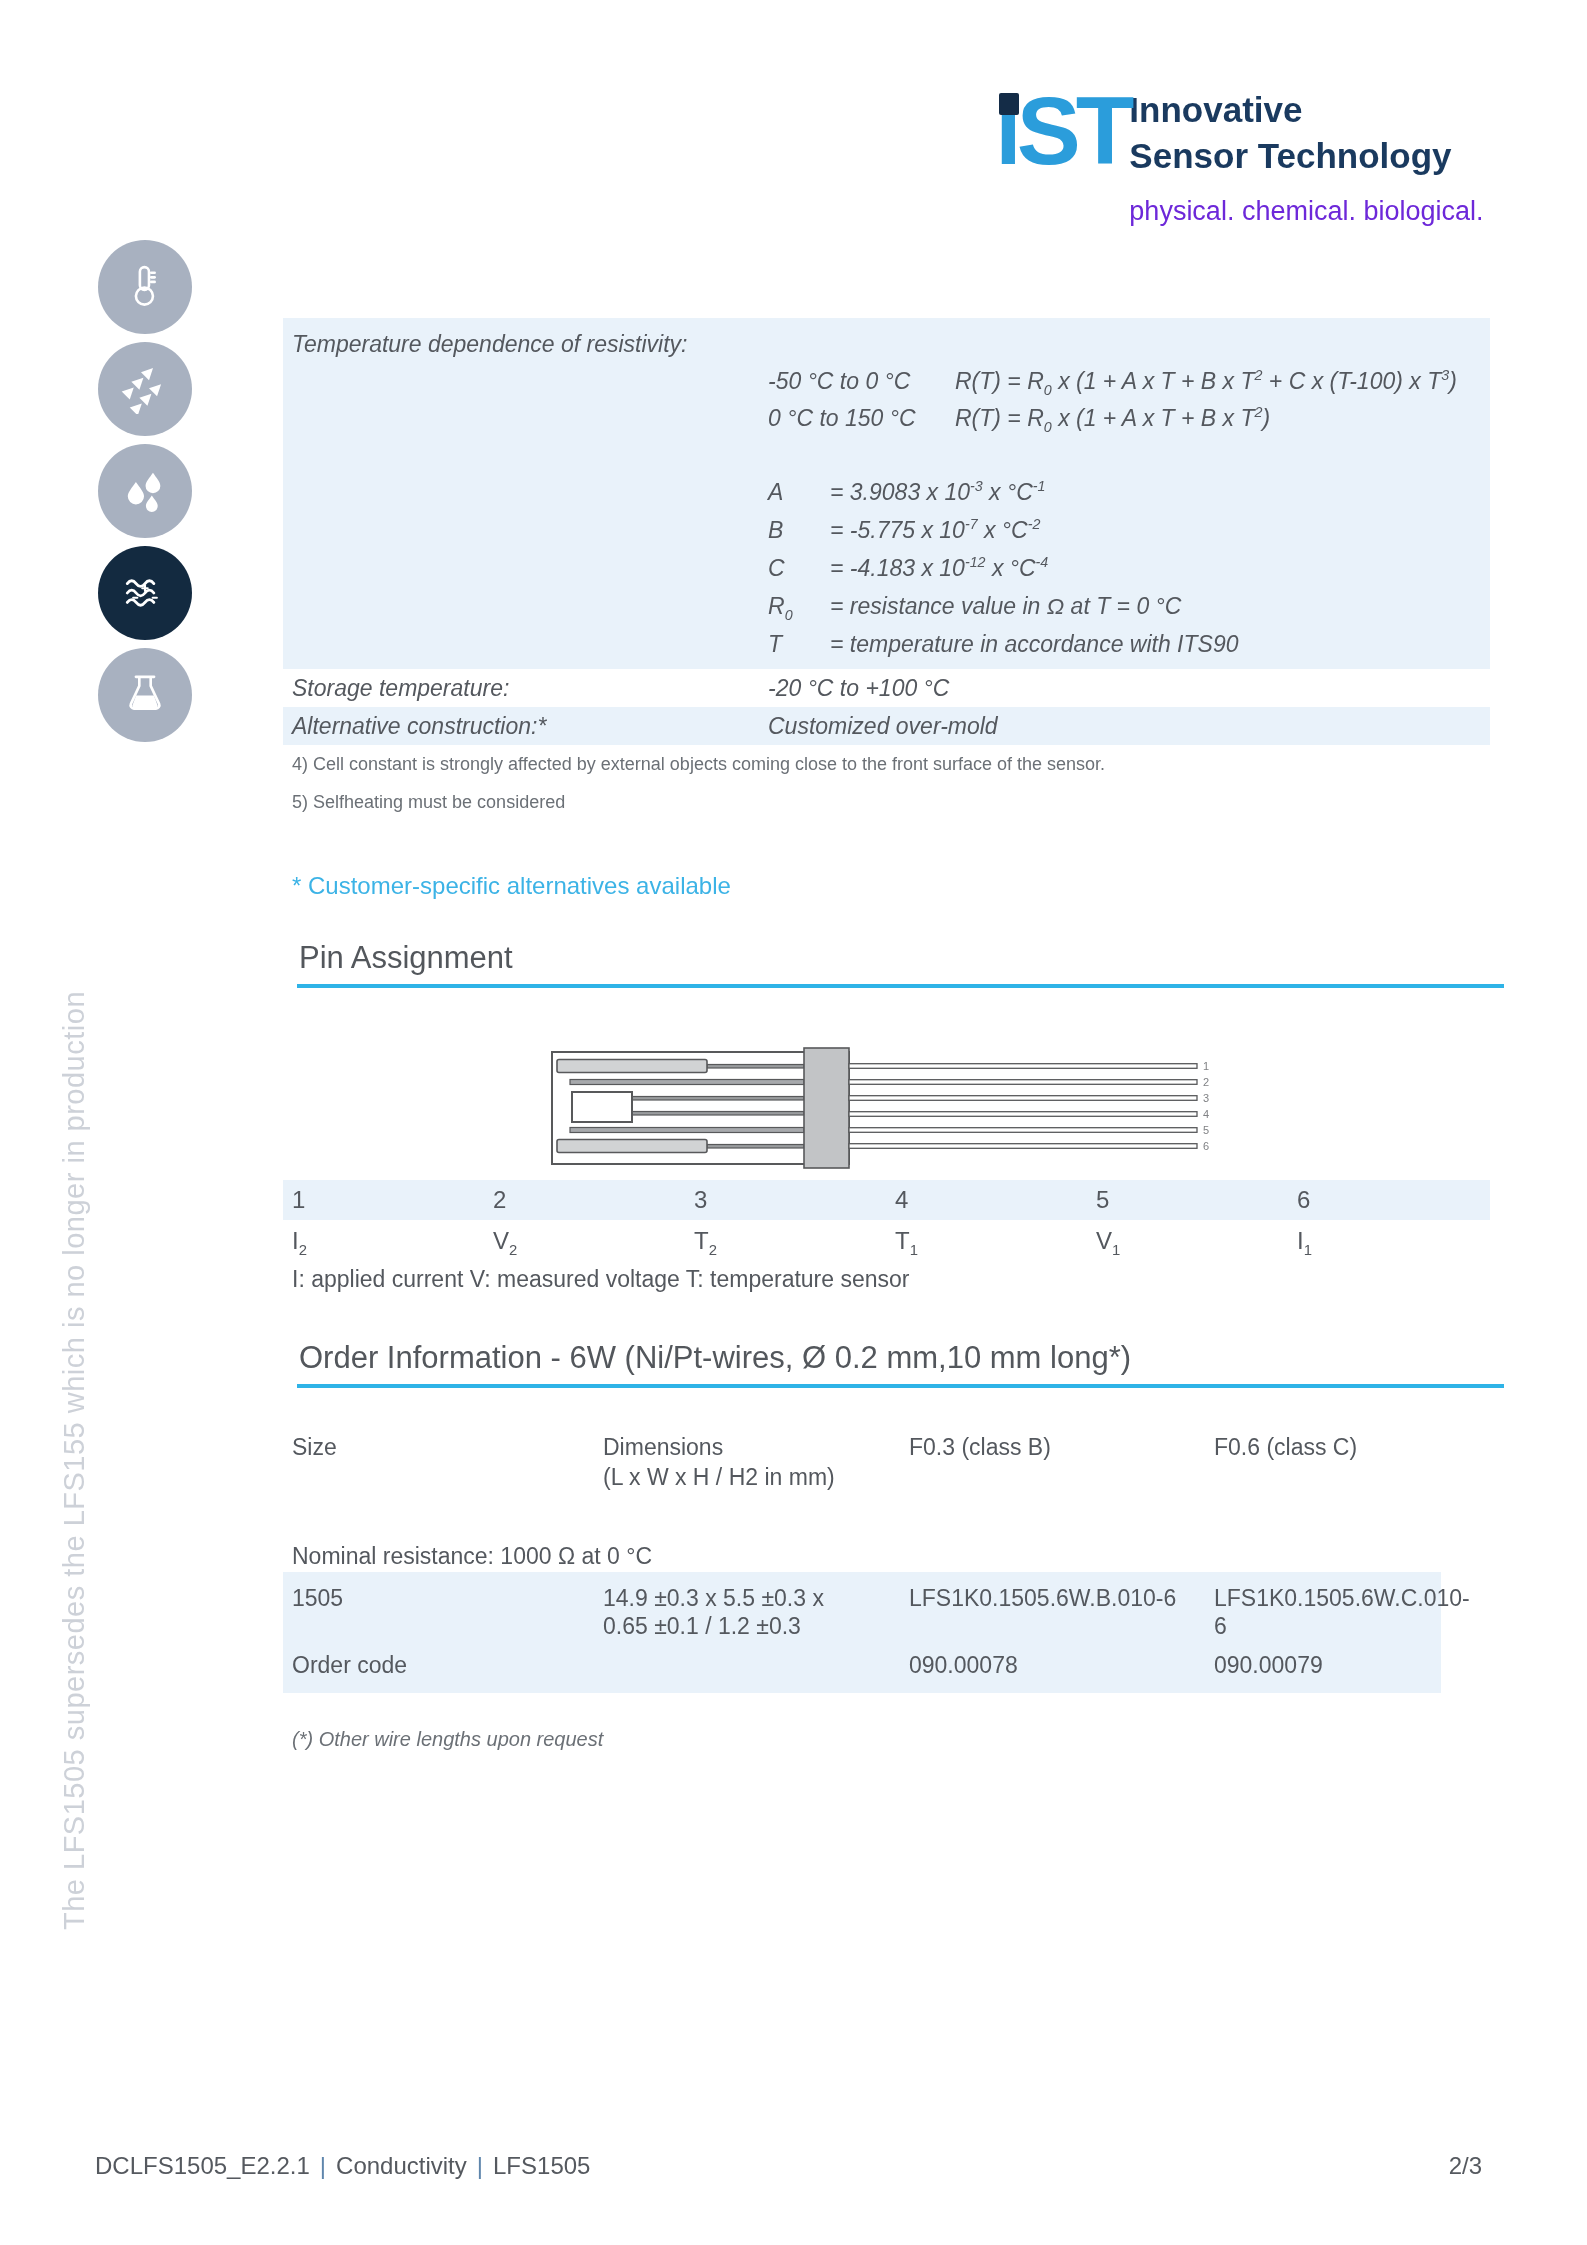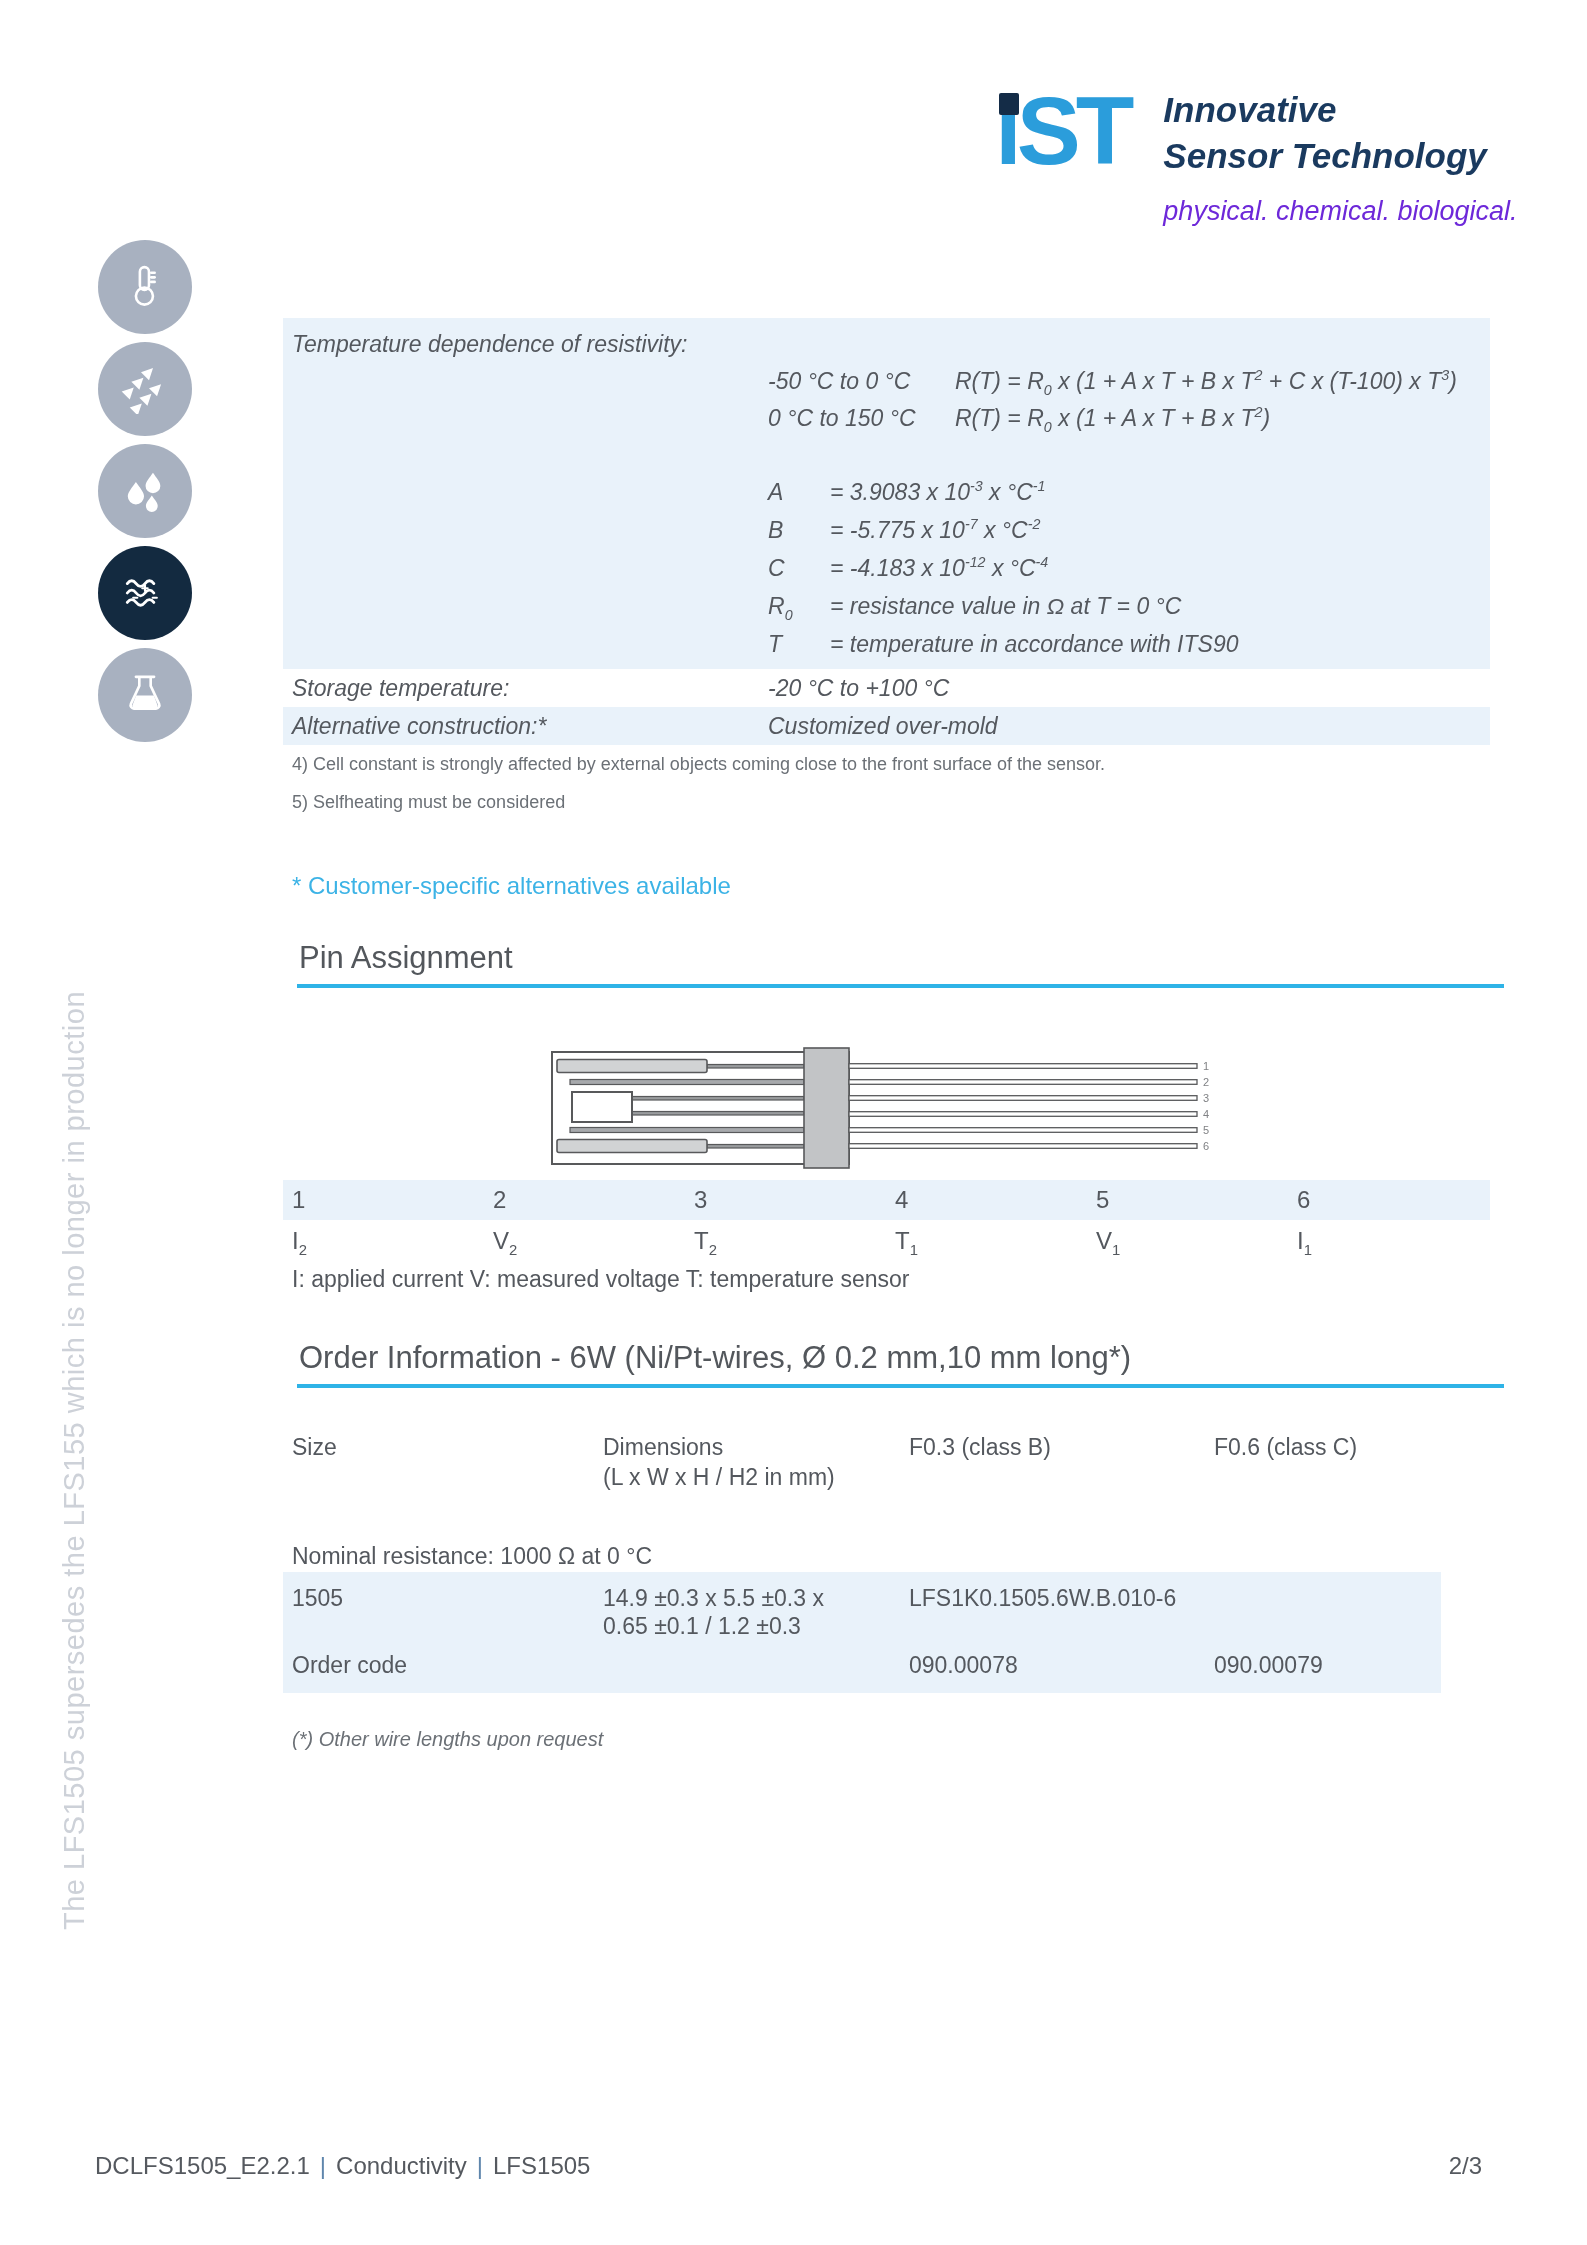--- a/index.html
+++ b/index.html
@@ -4,21 +4,21 @@
 <style>
   html,body{margin:0;padding:0;background:#fff;}
   .page{position:relative;width:1587px;height:2245px;background:#ffffff;overflow:hidden;
         font-family:"Liberation Sans",sans-serif;color:#54585e;}
   
   .logo{position:absolute;left:995px;top:90px;display:flex;align-items:flex-start;}
   .mark{position:relative;font-size:96px;line-height:96px;font-weight:bold;color:#2b9ddb;
         letter-spacing:-5px;margin-top:-7px;}
   .mark .mdot{position:absolute;left:4px;top:10px;width:20px;height:22px;background:#142c47;
         border-radius:2px;}
-  .logo-text{margin-left:34px;font-style:italic;}
+  .logo-text{}
   .lname{font-size:35px;font-weight:bold;color:#1a3a5f;line-height:52px;margin-top:-6px;}
   .tagline{font-size:27px;color:#6d28d9;margin-top:14px;}
   
   .side-icons{position:absolute;left:98px;top:240px;display:flex;flex-direction:column;gap:8px;}
   .icirc{width:94px;height:94px;border-radius:50%;background:#a8b1c0;display:flex;
          align-items:center;justify-content:center;}
   .icirc.dark{background:#132a40;}
   
   .watermark{position:absolute;left:58px;top:940px;height:990px;
      writing-mode:vertical-rl;transform:rotate(180deg);
@@ -279,20 +279,21 @@
   </div>
 
   <div class="order-rows blue-bg">
     <div class="order-grid orow1">
       <div class="ocell">1505</div>
       <div class="ocell">
         <div>14.9 ±0.3 x 5.5 ±0.3 x</div>
         <div>0.65 ±0.1 / 1.2 ±0.3</div>
       </div>
       <div class="ocell">LFS1K0.1505.6W.B.010-6</div>
+      <div class="ocell">LFS1K0.1505.6W.C.010-6</div>
     </div>
     <div class="order-grid orow2">
       <div class="ocell">Order code</div>
       <div class="ocell"></div>
       <div class="ocell">090.00078</div>
       <div class="ocell">090.00079</div>
     </div>
   </div>
 
   <div class="order-note">(*) Other wire lengths upon request</div>

